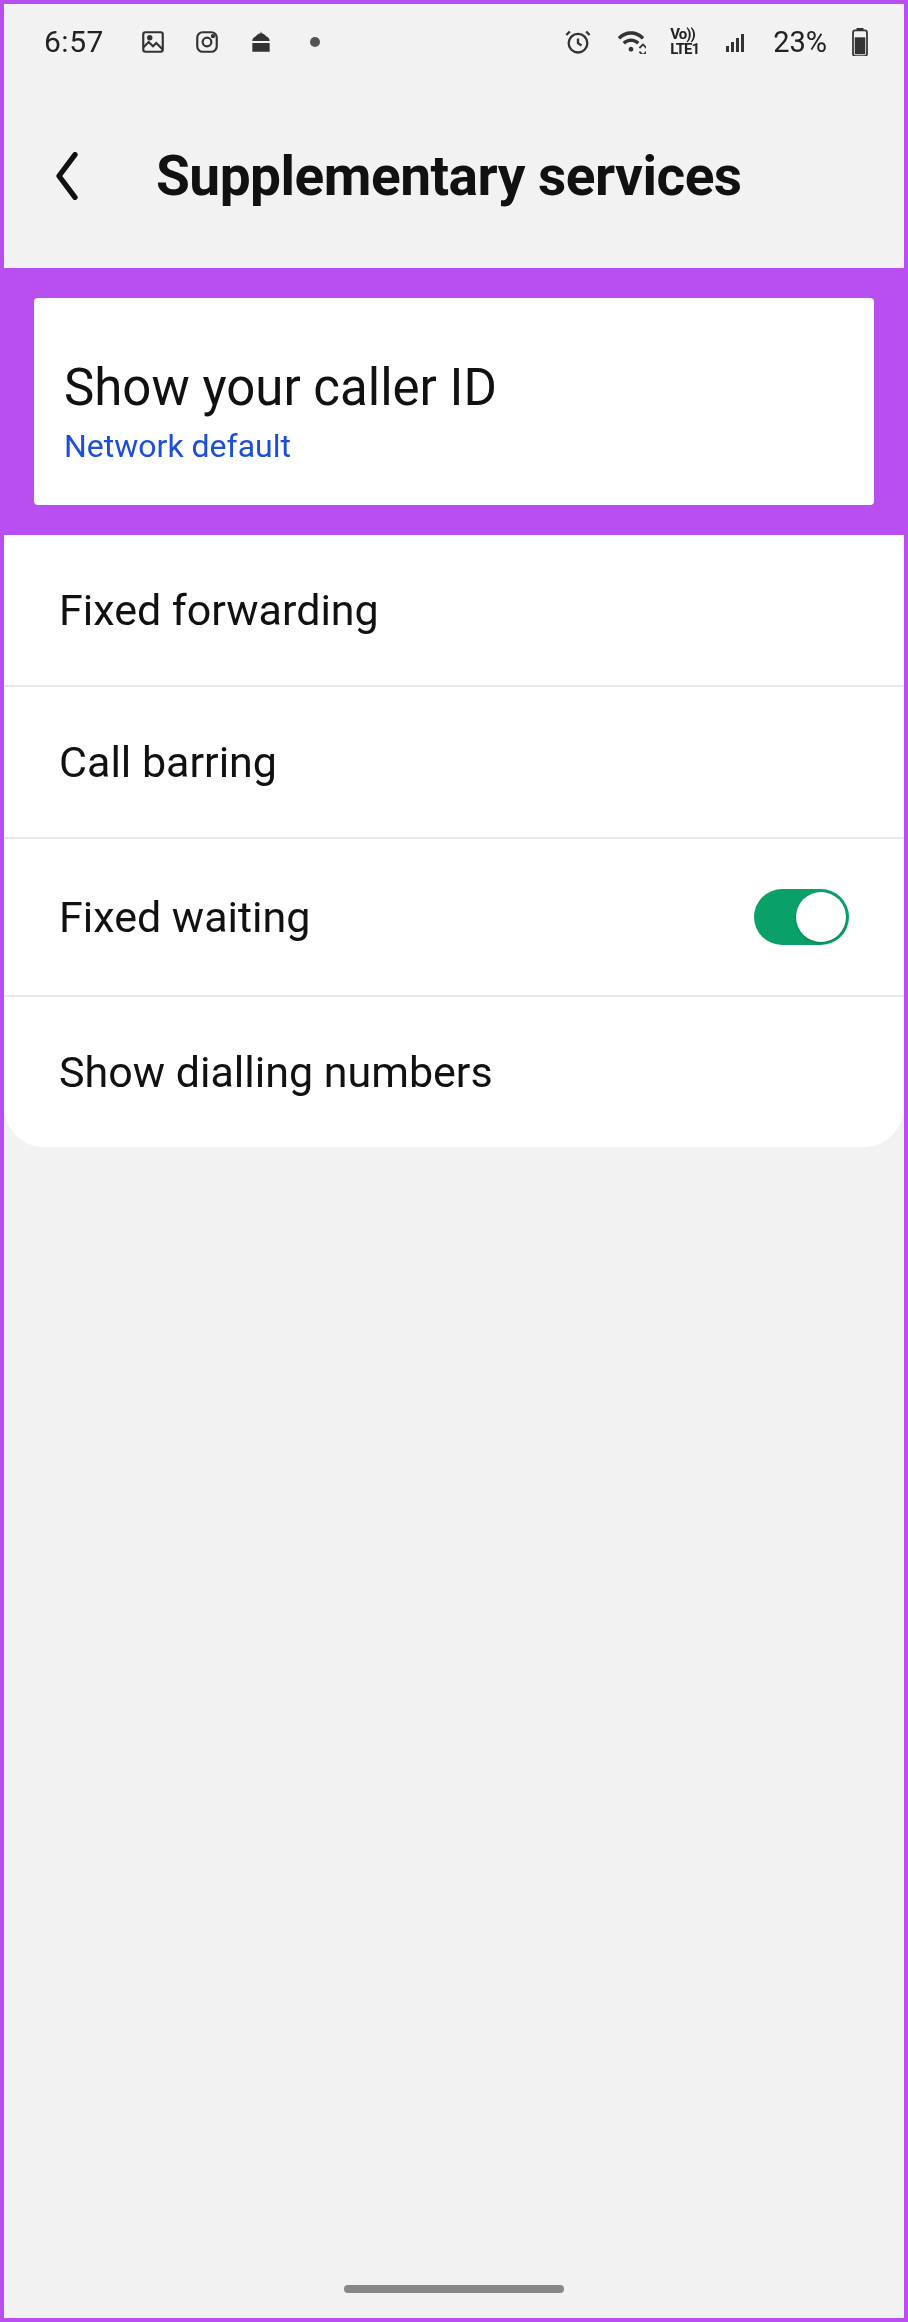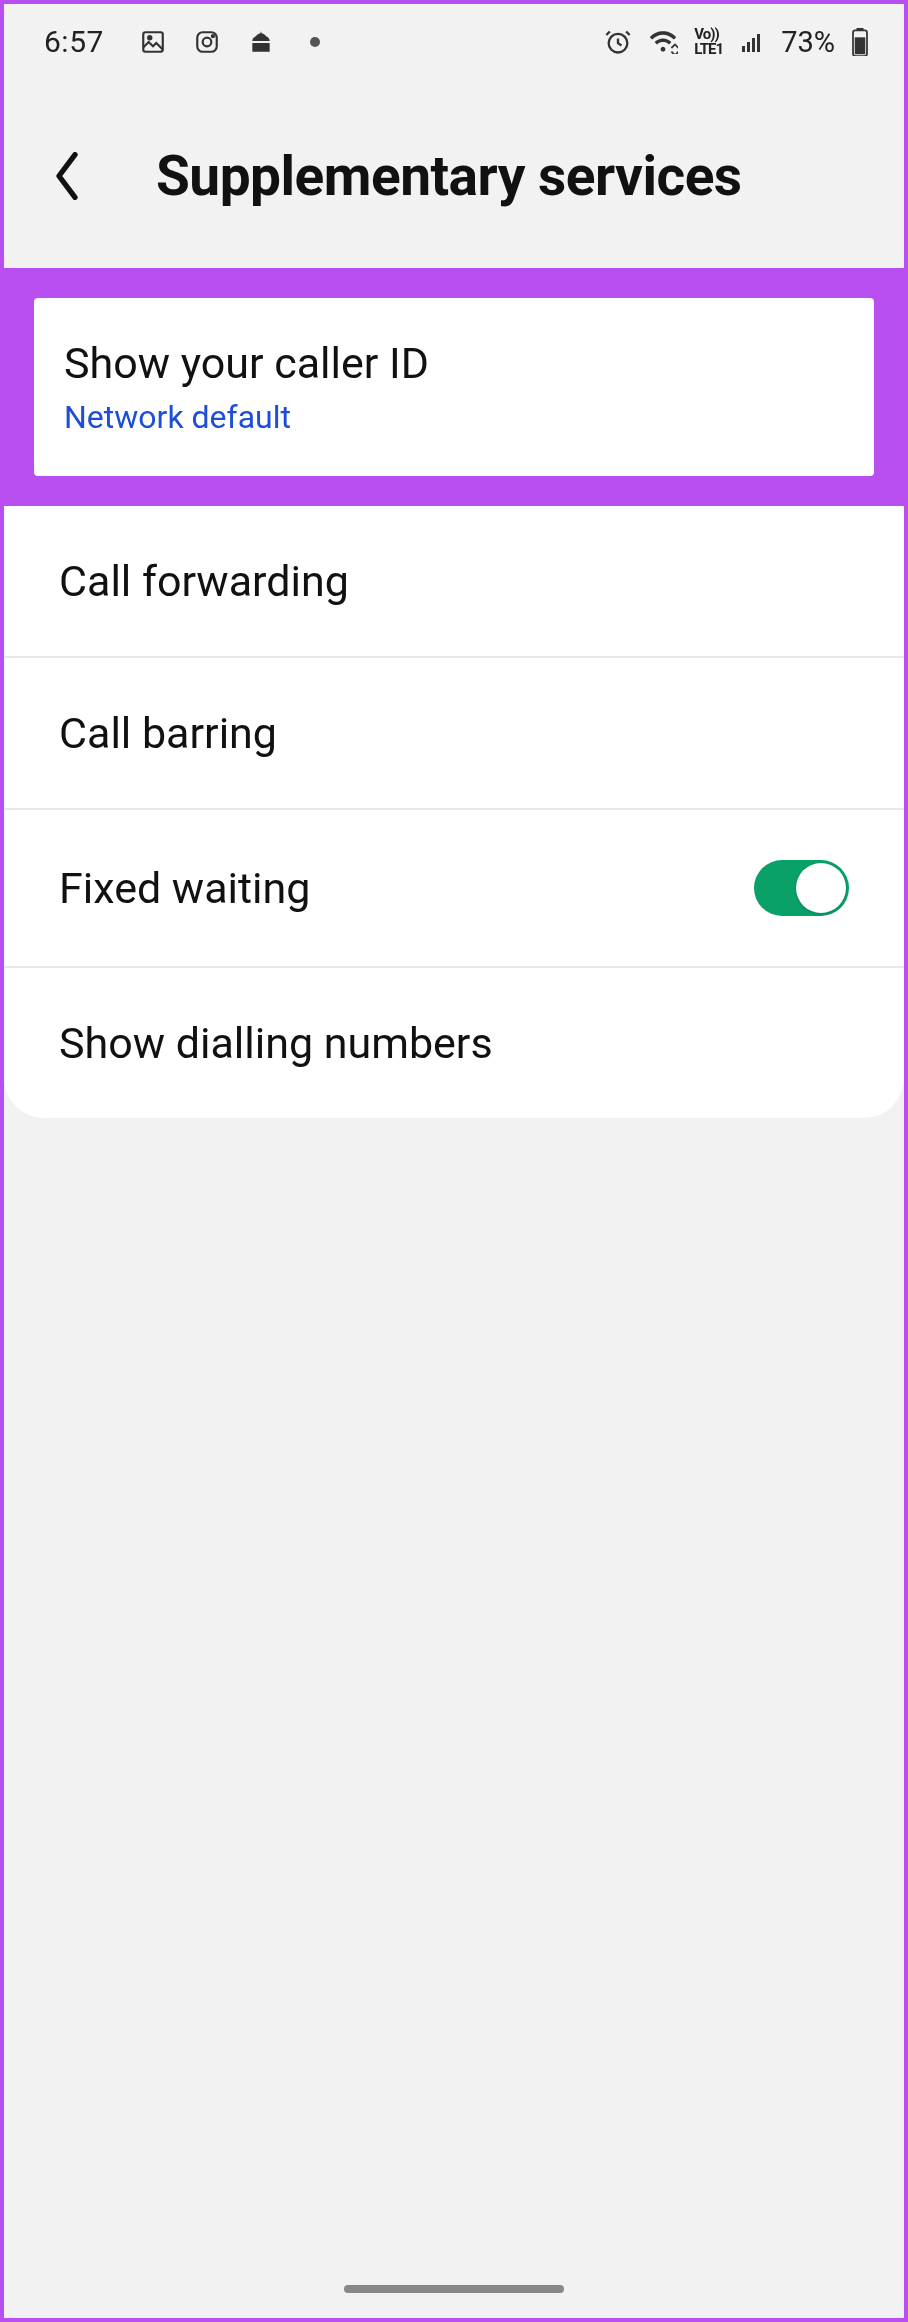--- a/index.html
+++ b/index.html
@@ -25,21 +25,21 @@
     color: #222;
   }
   .status-left {
     display: flex;
     align-items: center;
     gap: 28px;
   }
   .status-right {
     display: flex;
     align-items: center;
-    gap: 16px;
+    gap: 24px;
   }
   .status-time {
     font-size: 30px;
     letter-spacing: 0.5px;
     margin-right: 8px;
   }
   .status-icon {
     display: inline-flex;
     align-items: center;
   }
@@ -68,23 +68,24 @@
     background: #b94ff0;
     padding: 30px;
     margin: 0;
   }
   .highlight-inner {
     background: #fff;
     padding: 40px 30px 40px 30px;
     border-radius: 4px;
   }
   .highlight-title {
-    font-size: 43px;
+    font-size: 51px;
     color: #111;
     margin-bottom: 10px;
+    margin-top: 20px;
   }
   .highlight-sub {
     font-size: 32px;
     color: #1d4ed8;
   }
   .list {
     background: #fff;
     border-radius: 0 0 40px 40px;
     overflow: hidden;
   }
@@ -185,21 +186,21 @@
     </span>
     <span class="status-icon" style="font-size:15px;font-weight:700;line-height:1;letter-spacing:-1px;">Vo))<br>LTE1</span>
     <span class="status-icon">
       <svg width="26" height="24" viewBox="0 0 24 24" fill="#333">
           <rect x="2" y="16" width="3" height="6"></rect>
           <rect x="7" y="12" width="3" height="10"></rect>
           <rect x="12" y="8" width="3" height="14"></rect>
           <rect x="17" y="4" width="3" height="18"></rect>
         </svg>
     </span>
-    <span class="battery-text">73%</span>
+    <span class="battery-text">23%</span>
     <span class="status-icon">
       <svg width="18" height="28" viewBox="0 0 14 24" fill="#333">
           <rect x="4" y="0" width="6" height="2"></rect>
           <rect x="1" y="2" width="12" height="22" rx="2" fill="none" stroke="#333" stroke-width="1.5"></rect>
           <rect x="2.5" y="8" width="9" height="14.5" fill="#333"></rect>
         </svg>
     </span>
   </div>
 </div>
 
@@ -214,21 +215,21 @@
 
 <div class="highlight-box">
   <div class="highlight-inner">
     <div class="highlight-title">Show your caller ID</div>
     <div class="highlight-sub">Network default</div>
   </div>
 </div>
 
 <div class="list">
   <div class="list-item">
-    <span class="list-label">Call forwarding</span>
+    <span class="list-label">Fixed forwarding</span>
   </div>
   <div class="list-item">
     <span class="list-label">Call barring</span>
   </div>
   <div class="list-item">
     <span class="list-label">Fixed waiting</span>
     <div class="toggle">
       <div class="toggle-knob"></div>
     </div>
   </div>

